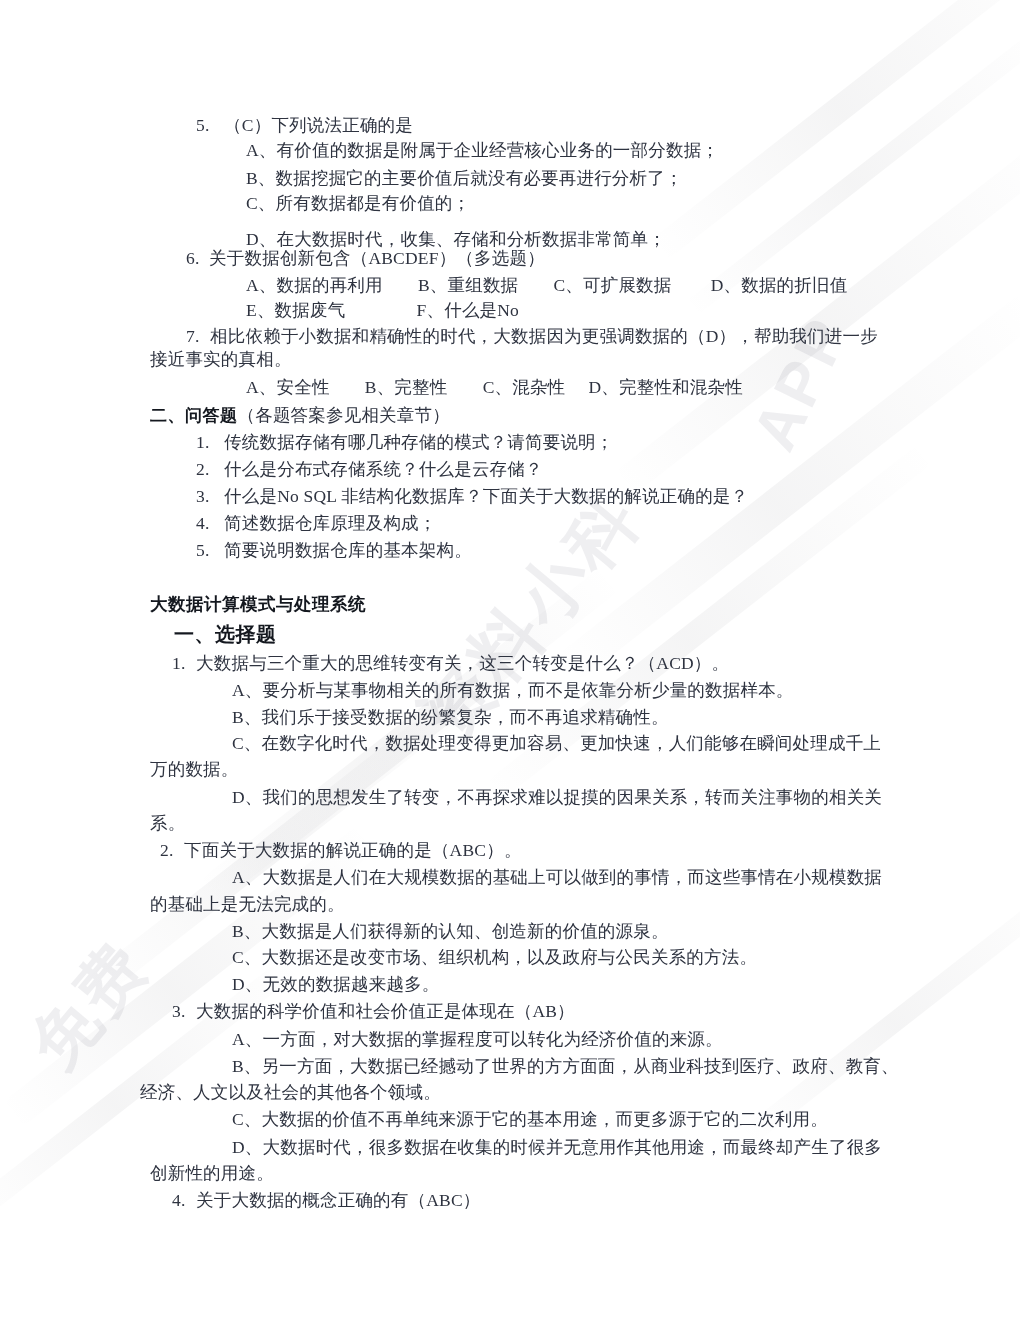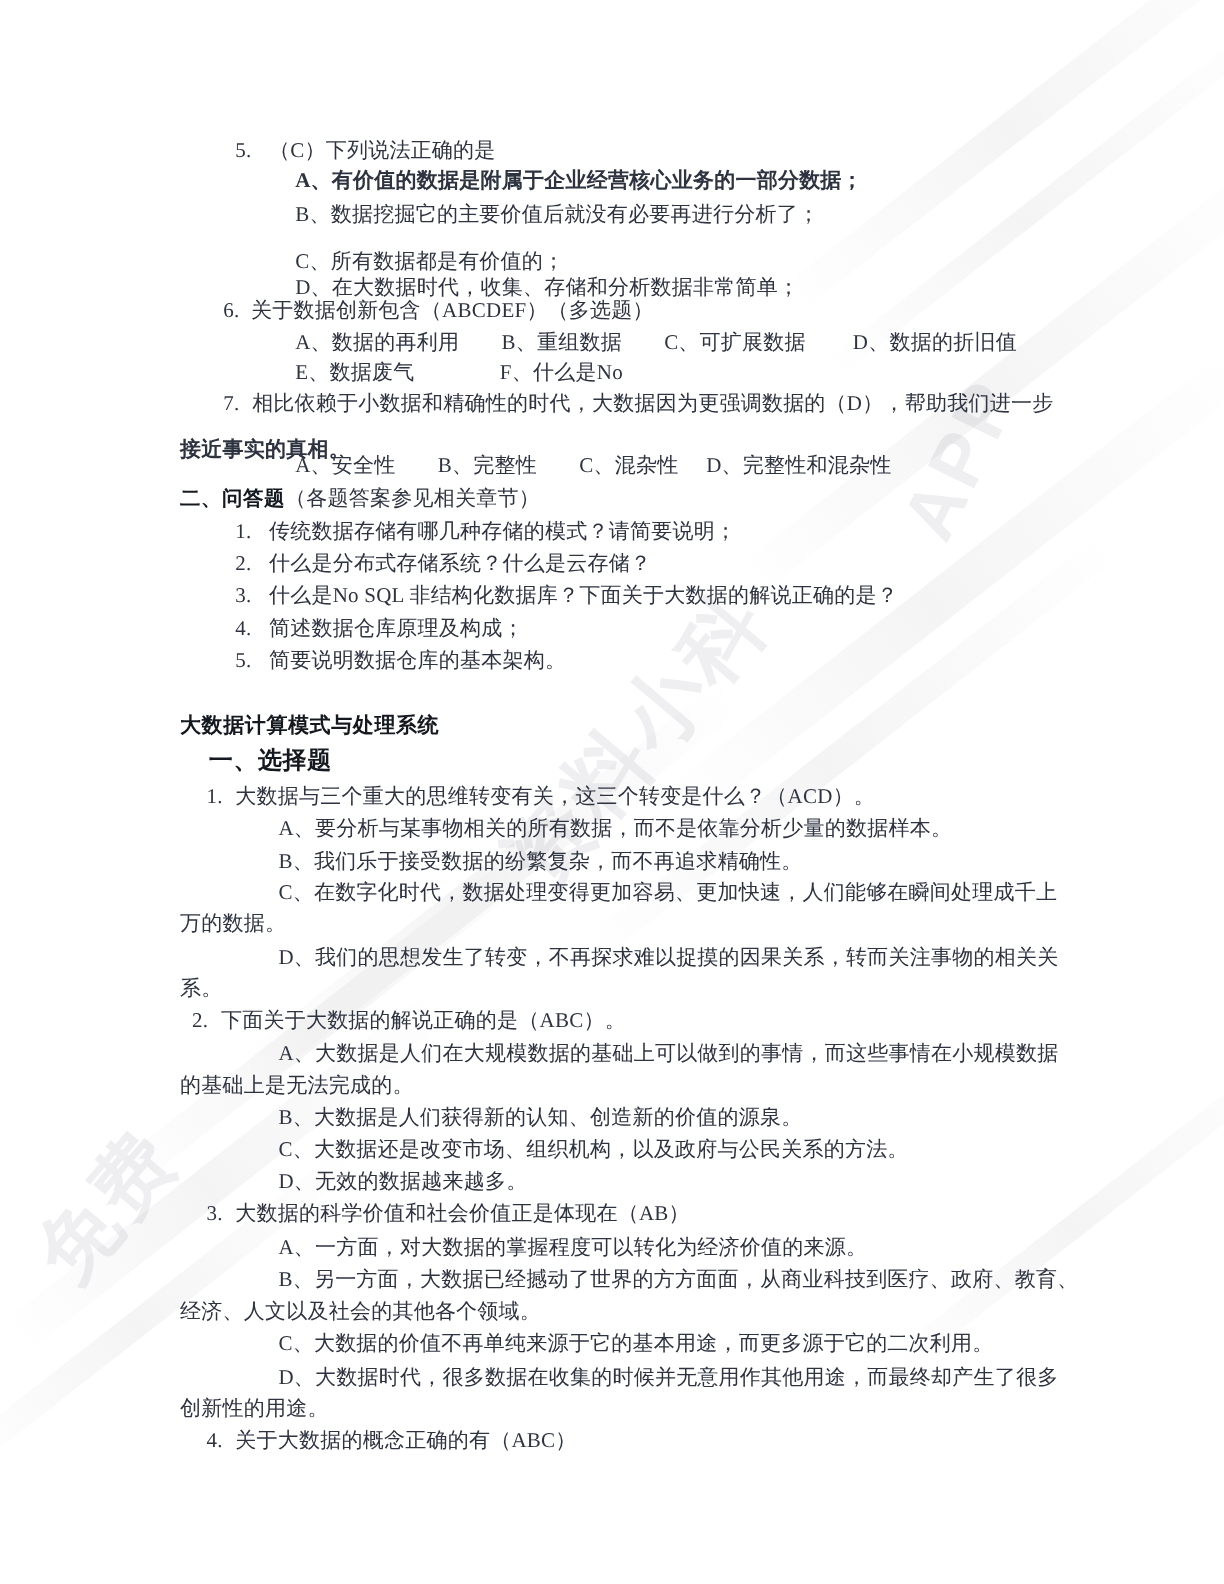--- a/index.html
+++ b/index.html
@@ -81,23 +81,23 @@
   <div class="wm-text" style="left:400px; top:700px; font-size:70px; transform: rotate(-50deg);">资料小科</div>
   <div class="wm-text" style="left:10px; top:1030px; font-size:66px; transform: rotate(-50deg);">免费</div>
 </div>
 
 <div id="page">
 
   <div class="line" style="left:196px; top:115px;">
     <span>5.</span>
     <span style="display:inline-block;width:10px;"></span><span>（C）下列说法正确的是</span>
   </div>
-  <div class="line" style="left: 246px; top: 140.474px; font-weight: bold;">A、有价值的数据是附属于企业经营核心业务的一部分数据；</div>
+  <div class="line" style="left: 246px; top: 140.474px;">A、有价值的数据是附属于企业经营核心业务的一部分数据；</div>
   <div class="line" style="left: 246px; top: 167.646px;">B、数据挖掘它的主要价值后就没有必要再进行分析了；</div>
-  <div class="line" style="left: 246px; top: 207px;">C、所有数据都是有价值的；</div>
+  <div class="line" style="left: 246px; top: 193px;">C、所有数据都是有价值的；</div>
   <div class="line" style="left: 246px; top: 229px;">D、在大数据时代，收集、存储和分析数据非常简单；</div>
 
   <div class="line" style="left: 186px; top: 248.314px;">
     <span>6.</span>
     <span style="display:inline-block;width:5px;"></span><span>关于数据创新包含（ABCDEF）（多选题）</span>
   </div>
   <div class="line" style="left: 246px; top: 274.637px;">
     <span>A、数据的再利用</span>
     <span style="display:inline-block;width:26px;"></span>
     <span>B、重组数据</span>
@@ -109,21 +109,21 @@
   <div class="line" style="left: 246px; top: 300.111px;">
     <span>E、数据废气</span>
     <span style="display:inline-block;width:62px;"></span>
     <span>F、什么是No</span>
   </div>
 
   <div class="line" style="left: 186px; top: 326.434px;">
     <span>7.</span>
     <span style="display:inline-block;width:6px;"></span><span>相比依赖于小数据和精确性的时代，大数据因为更强调数据的（D），帮助我们进一步</span>
   </div>
-  <div class="line" style="left: 150px; top: 364px; font-weight: bold;">接近事实的真相。</div>
+  <div class="line" style="left: 150px; top: 349px;">接近事实的真相。</div>
   <div class="line" style="left: 246px; top: 377.382px;">
     <span>A、安全性</span>
     <span style="display:inline-block;width:26px;"></span>
     <span>B、完整性</span>
     <span style="display:inline-block;width:26px;"></span>
     <span>C、混杂性</span>
     <span style="display:inline-block;width:14px;"></span>
     <span>D、完整性和混杂性</span>
   </div>
 
@@ -174,21 +174,21 @@
   <div class="line" style="left: 232px; top: 920.825px;">B、大数据是人们获得新的认知、创造新的价值的源泉。</div>
   <div class="line" style="left: 232px; top: 947.148px;">C、大数据还是改变市场、组织机构，以及政府与公民关系的方法。</div>
   <div class="line" style="left: 232px; top: 974.321px;">D、无效的数据越来越多。</div>
 
   <div class="line" style="left: 172px; top: 1001.49px;">
     <span>3.</span>
     <span style="display:inline-block;width:6px;"></span><span>大数据的科学价值和社会价值正是体现在（AB）</span>
   </div>
   <div class="line" style="left: 232px; top: 1028.67px;">A、一方面，对大数据的掌握程度可以转化为经济价值的来源。</div>
   <div class="line" style="left: 232px; top: 1055.84px;">B、另一方面，大数据已经撼动了世界的方方面面，从商业科技到医疗、政府、教育、</div>
-  <div class="line" style="left: 150px; top: 1082.16px;">经济、人文以及社会的其他各个领域。</div>
+  <div class="line" style="left: 140px; top: 1082.16px;">经济、人文以及社会的其他各个领域。</div>
   <div class="line" style="left: 232px; top: 1109.33px;">C、大数据的价值不再单纯来源于它的基本用途，而更多源于它的二次利用。</div>
   <div class="line" style="left: 232px; top: 1136.5px;">D、大数据时代，很多数据在收集的时候并无意用作其他用途，而最终却产生了很多</div>
   <div class="line" style="left: 150px; top: 1162.83px;">创新性的用途。</div>
 
   <div class="line" style="left: 172px; top: 1190px;">
     <span>4.</span>
     <span style="display:inline-block;width:6px;"></span><span>关于大数据的概念正确的有（ABC）</span>
   </div>
 
 </div>

